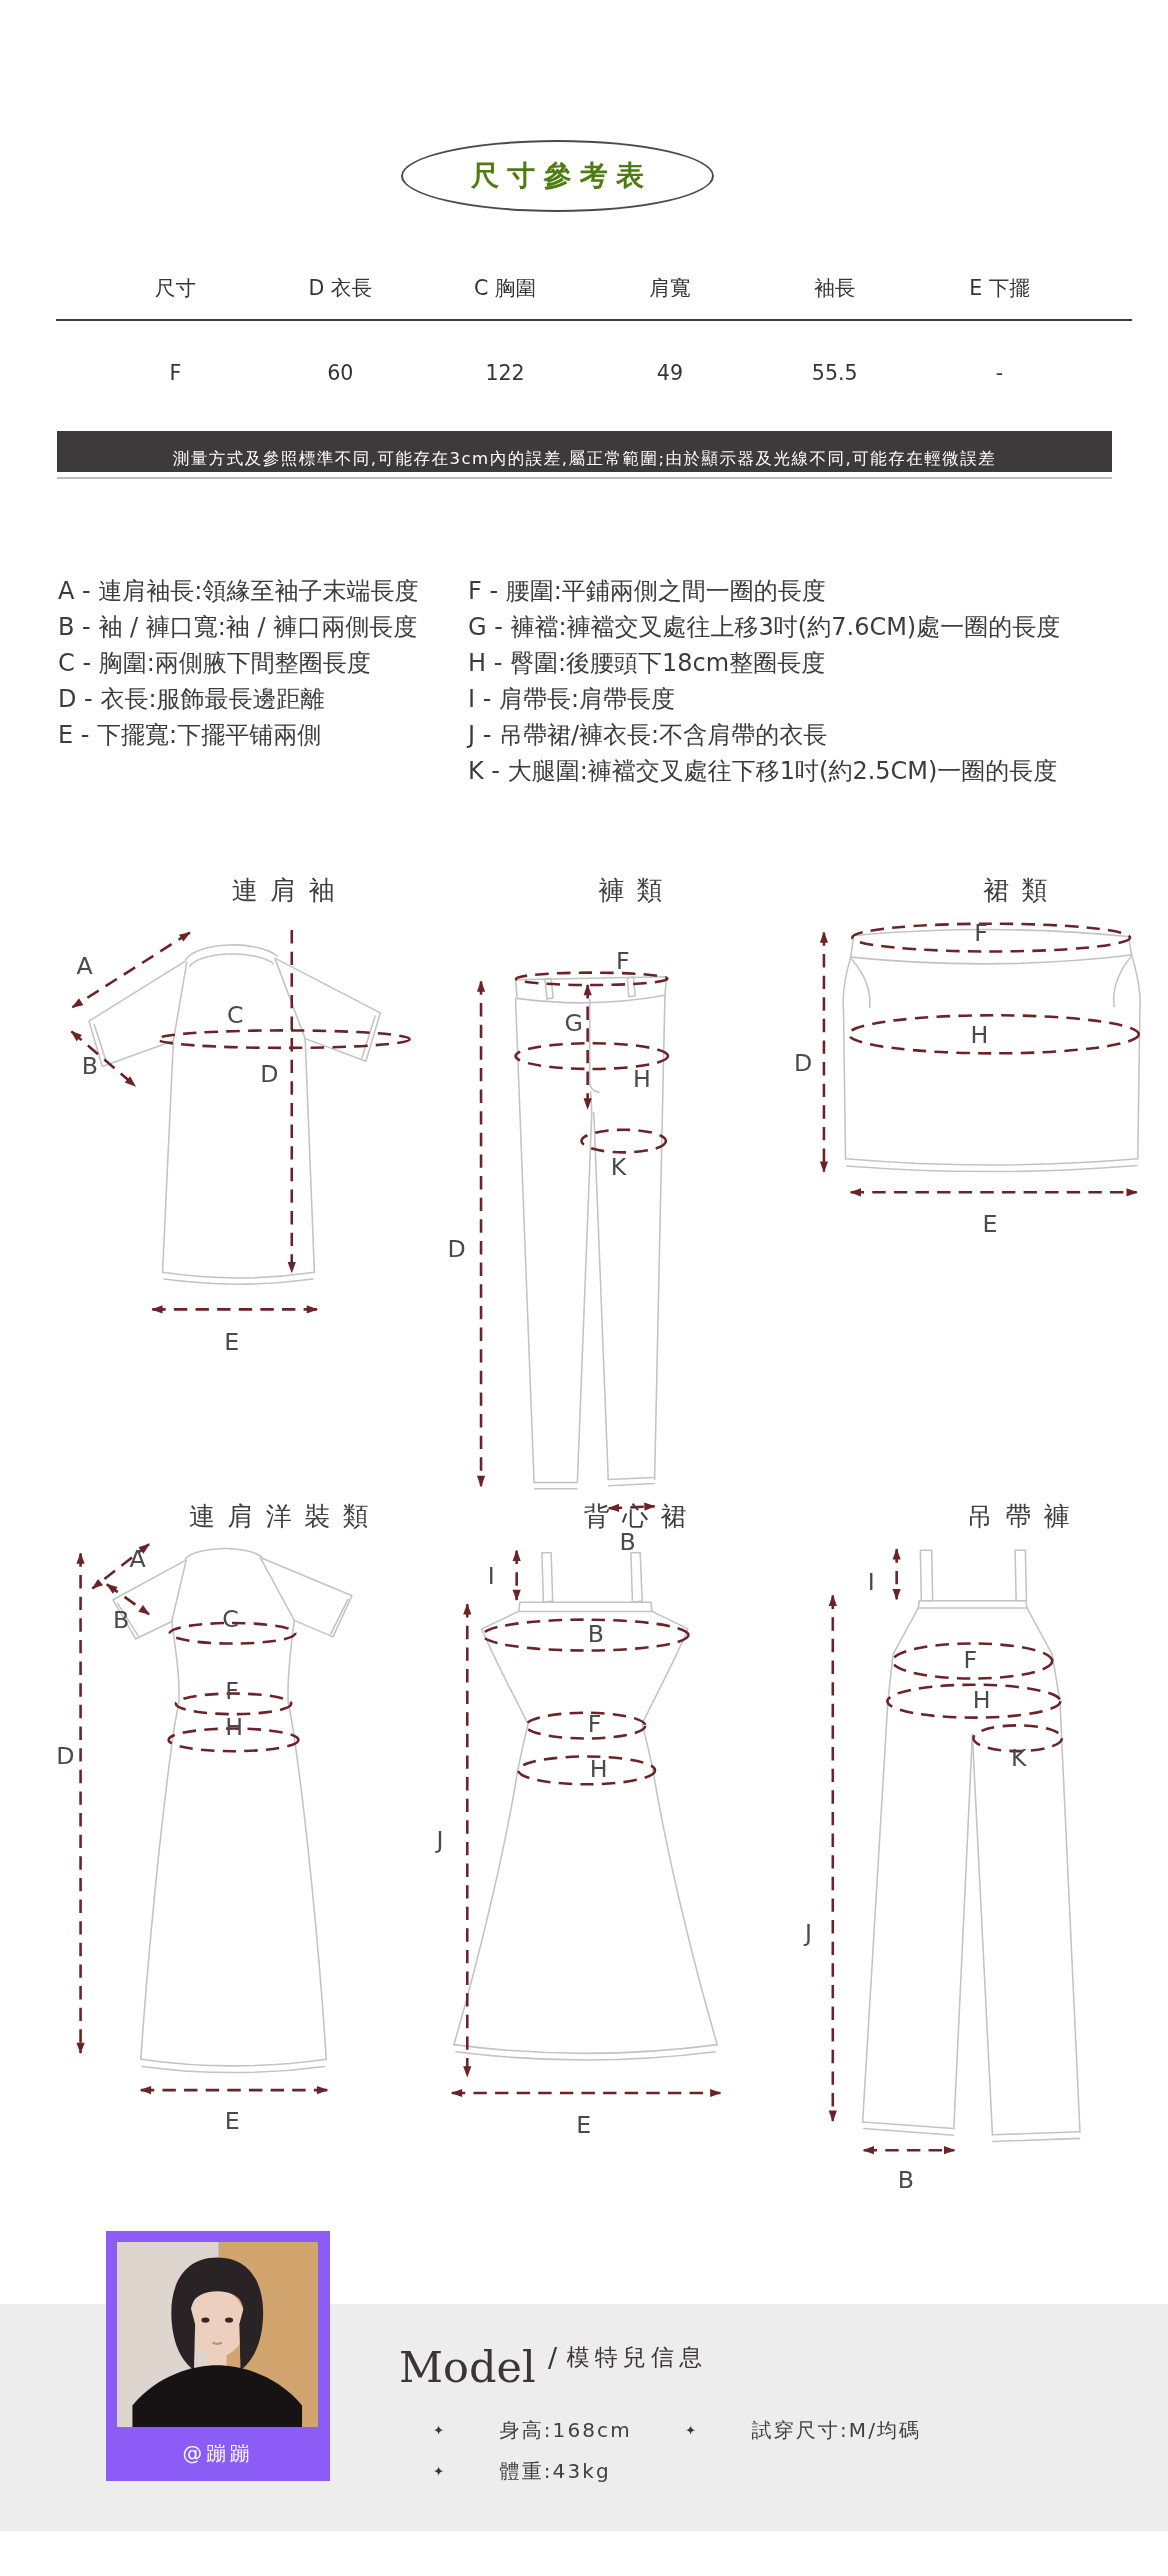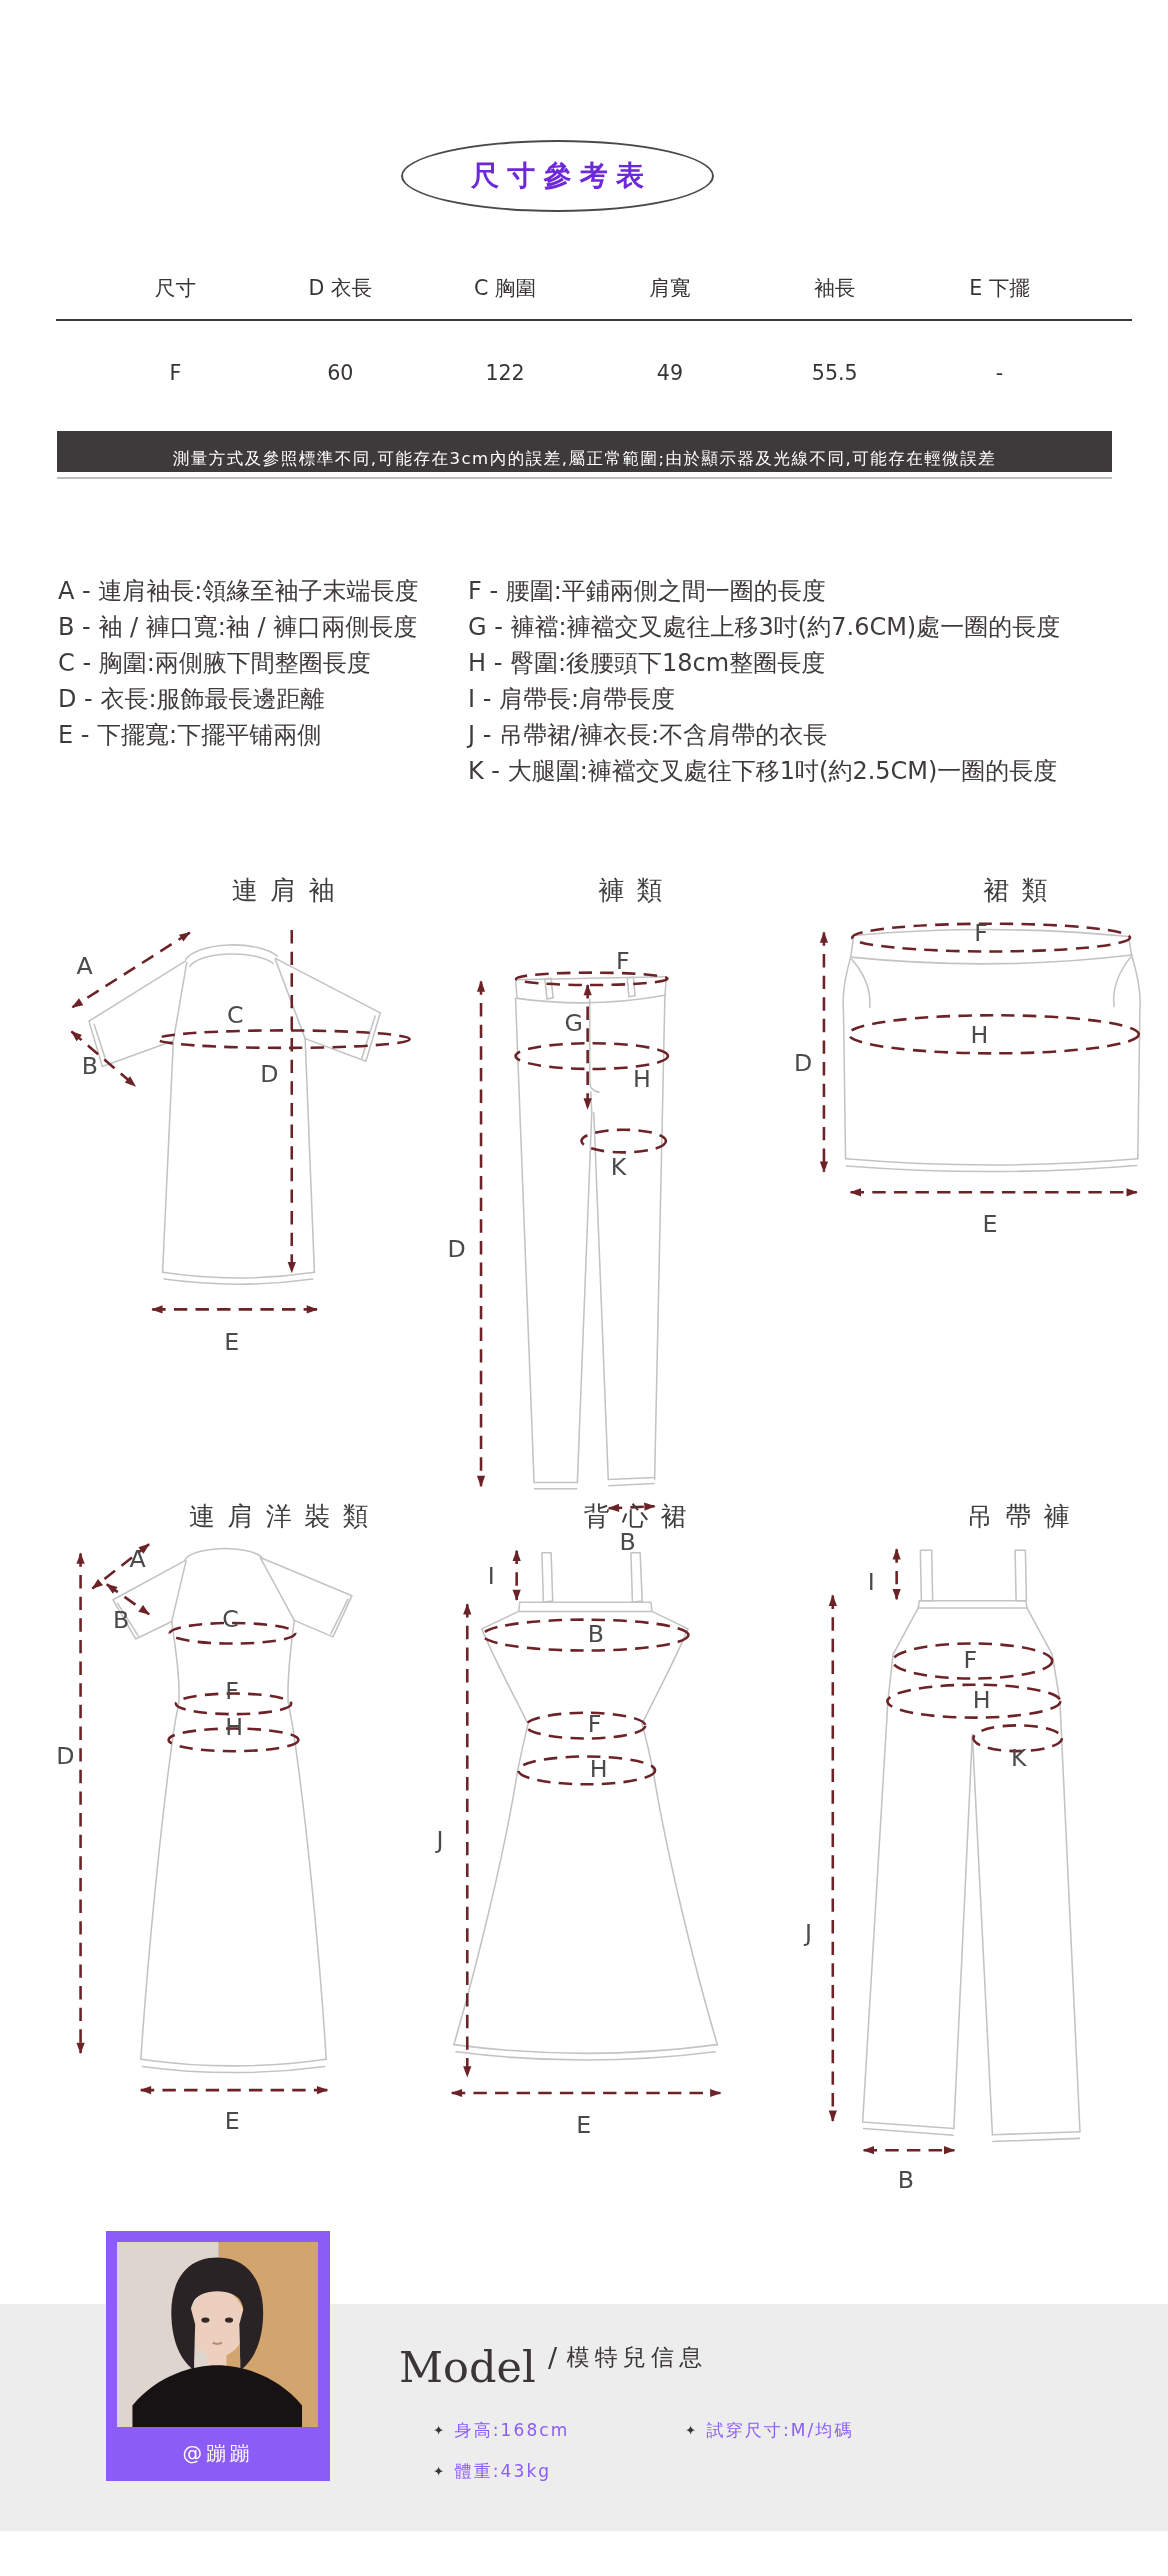--- a/index.html
+++ b/index.html
@@ -3,21 +3,21 @@
 <meta charset="utf-8">
 <style>
   html,body{margin:0;padding:0;background:#fff;}
   #page{position:relative;width:1168px;height:2617px;background:#ffffff;overflow:hidden;
         font-family:"DejaVu Sans","Liberation Sans",sans-serif;color:#3f3b3c;}
   .abs{position:absolute;}
 
   
   .title-ellipse{left:401px;top:140px;width:309px;height:68px;border:2.1px solid #4a4a4a;
                  border-radius:50%;display:flex;align-items:center;justify-content:center;}
-  .title-text{font-size:28px;font-weight:600;letter-spacing:8.2px;color:#6d28d9;text-indent:8.2px;white-space:nowrap;}
+  .title-text{font-size:28px;font-weight:600;letter-spacing:8.2px;color:#4d7c0f;text-indent:8.2px;white-space:nowrap;}
 
   
   .tbl-row{left:93px;width:989px;display:flex;}
   .tbl-cell{flex:1;text-align:center;font-size:20.6px;line-height:46px;height:46px;color:#383434;}
   .tbl-sep{left:56px;top:319px;width:1076px;height:1.5px;background:#3a3a3a;}
 
   
   .bar{left:57px;top:431px;width:1055px;height:41px;background:#3e3a3b;display:flex;
        align-items:center;justify-content:center;}
   .bar-text{color:#ffffff;font-size:16.5px;letter-spacing:1.5px;white-space:nowrap;margin-top:15px;}
@@ -40,21 +40,21 @@
   .panel{left:0;top:2304px;width:1168px;height:227px;background:#ededed;}
   .photo-frame{left:106px;top:2231px;width:224px;height:250px;background:#8b5cf6;}
   .photo-caption{left:0;top:209px;width:224px;text-align:center;color:#ffffff;
                  font-size:19.6px;letter-spacing:4.1px;}
   .model-heading{left:399px;top:2342px;display:flex;align-items:flex-start;}
   .heading-en{font-family:"DejaVu Serif","Liberation Serif",serif;font-size:43px;color:#3a3537;}
   .heading-div{font-size:27px;color:#3a3537;margin:0 9.3px 0 12.4px;}
   .heading-zh{font-size:23px;letter-spacing:5.2px;color:#3a3537;}
   .stat{display:flex;align-items:center;height:31px;}
   .stat .spark{font-size:13.4px;color:#3a3537;margin-right:10.3px;}
-  .stat .stat-text{font-size:17px;letter-spacing:2.1px;color:#8b5cf6;white-space:nowrap;}
+  .stat .stat-text{font-size:20px;letter-spacing:2.1px;color:#404040;white-space:nowrap;margin-left:45px;}
 </style>
 </head>
 <body>
 
 <div id="page">
 
   <svg width="0" height="0" class="abs" aria-hidden="true">
     <defs>
       <marker id="ae" markerWidth="26" markerHeight="20" refX="22" refY="10" orient="auto" markerUnits="userSpaceOnUse">
         <path d="M2 2 L24 10 L2 18 Z" fill="#6b2327"></path>

